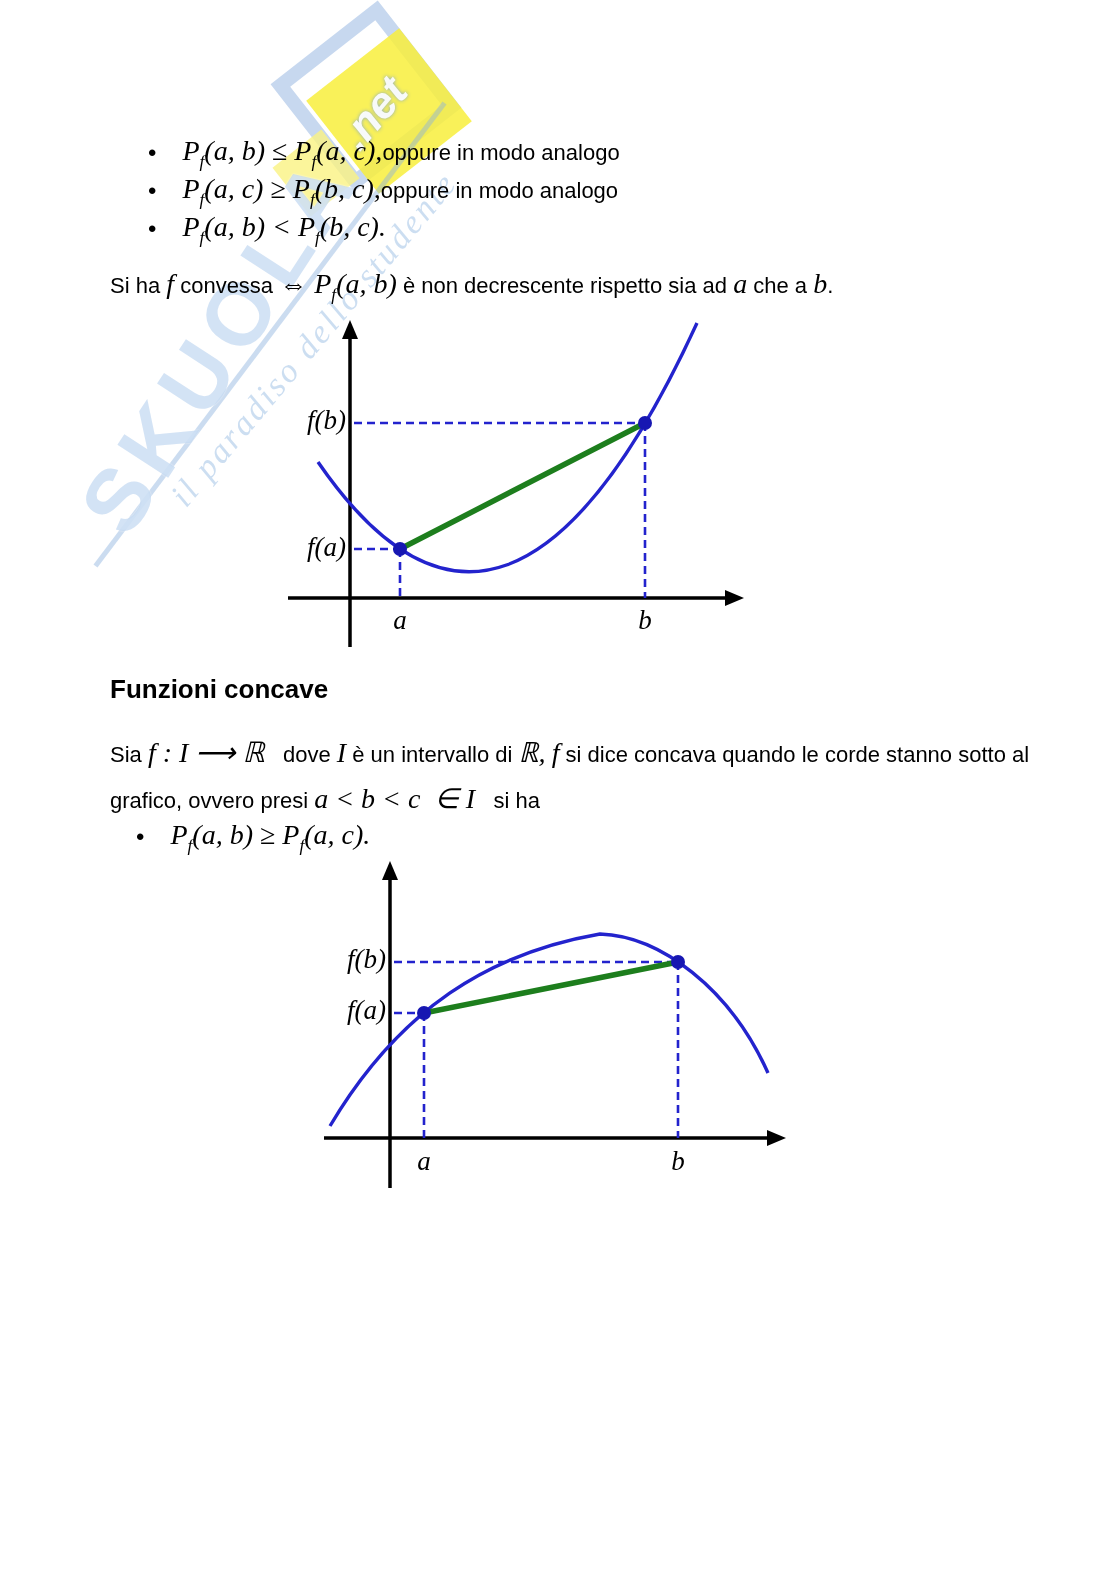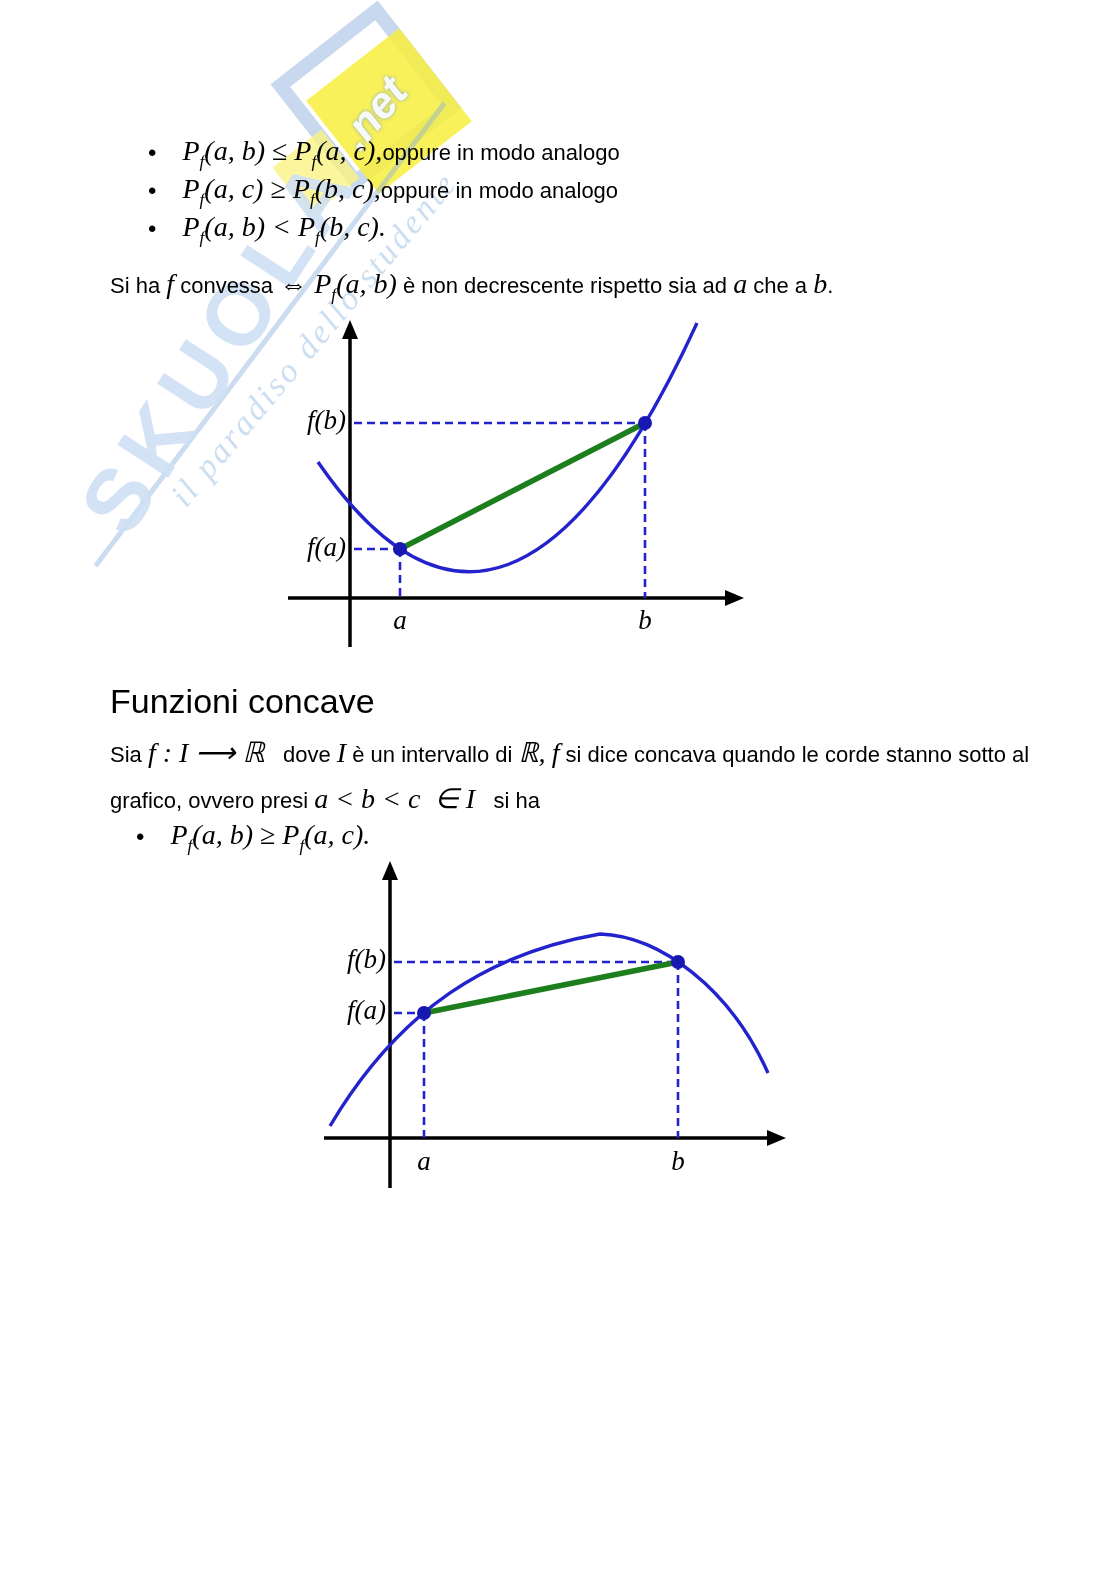--- a/index.html
+++ b/index.html
@@ -33,21 +33,21 @@
   sub { font-size:0.62em; }
   .txt { font-size:22px; }
   .bullets { position:absolute; left:148px; top:134px; list-style:none; }
   .bullets li { height:38px; display:flex; align-items:center; }
   .bullets li::before { content:"\2022"; font-size:24px; margin-right:26px; }
   .bullet-single { position:absolute; left:136px; top:818px; height:38px;
                    display:flex; align-items:center; }
   .bullet-single::before { content:"\2022"; font-size:24px; margin-right:26px; }
   .para { position:absolute; font-size:22px; line-height:44px; }
   #convex-statement { left:110px; top:262px; width:940px; }
-  #heading-concave { position:absolute; left:110px; top:674px; font-size:34px; font-weight:normal;margin-top:8px; }
+  #heading-concave { position:absolute; left:110px; top:674px; font-size:26px; font-weight:bold; }
   #concave-intro { left:110px; top:731px; width:950px; }
 
   
   .graph { position:absolute; }
   #graph-convex { left:270px; top:315px; }
   #graph-concave { left:310px; top:858px; }
   .axis { stroke:#000; stroke-width:3.5; }
   .arrow { fill:#000; }
   .curve { fill:none; stroke-width:3.4; }
   .dash { fill:none; stroke-width:2.6; stroke-dasharray:8 5; }

